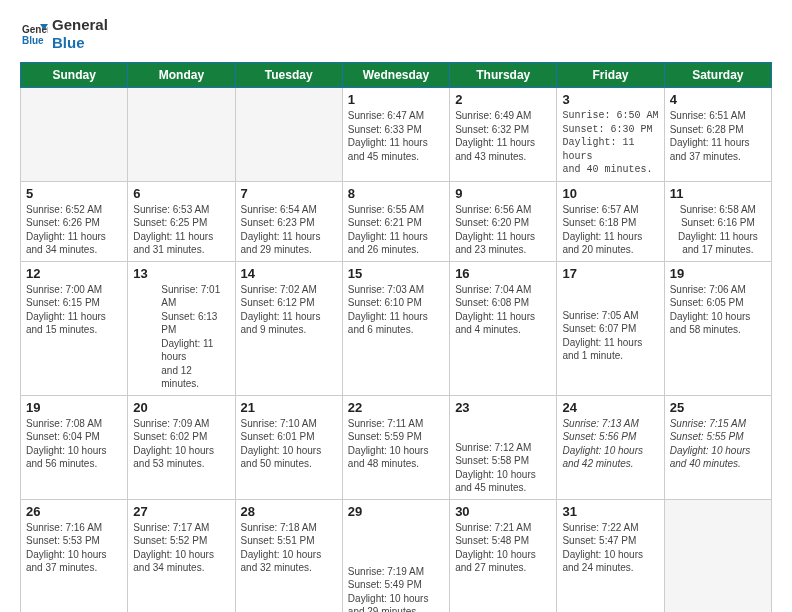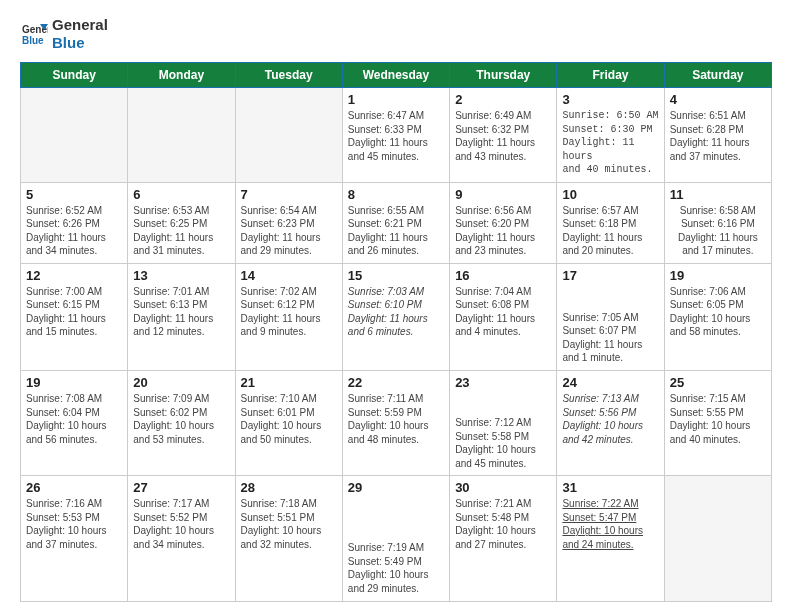--- a/index.html
+++ b/index.html
@@ -202,35 +202,35 @@
         <tr>
           <td>
             <div class="day-number">12</div>
             <div class="day-info" style="white-space: pre-line;">Sunrise: 7:00 AM
 Sunset: 6:15 PM
 Daylight: 11 hours
 and 15 minutes.</div>
           </td>
           <td>
             <div class="day-number">13</div>
-            <div class="day-info" style="white-space: pre-line;">Sunrise: 7:01 AM
+            <div class="day-info" style="white-space: pre-line; margin-left: 28px;">Sunrise: 7:01 AM
 Sunset: 6:13 PM
 Daylight: 11 hours
 and 12 minutes.</div>
           </td>
           <td>
             <div class="day-number">14</div>
             <div class="day-info" style="white-space: pre-line;">Sunrise: 7:02 AM
 Sunset: 6:12 PM
 Daylight: 11 hours
 and 9 minutes.</div>
           </td>
           <td>
             <div class="day-number">15</div>
-            <div class="day-info" style="white-space: pre-line; font-style: italic;">Sunrise: 7:03 AM
+            <div class="day-info" style="white-space: pre-line;">Sunrise: 7:03 AM
 Sunset: 6:10 PM
 Daylight: 11 hours
 and 6 minutes.</div>
           </td>
           <td>
             <div class="day-number">16</div>
             <div class="day-info" style="white-space: pre-line;">Sunrise: 7:04 AM
 Sunset: 6:08 PM
 Daylight: 11 hours
 and 4 minutes.</div>
@@ -288,21 +288,21 @@
           </td>
           <td>
             <div class="day-number">24</div>
             <div class="day-info" style="white-space: pre-line; font-style: italic;">Sunrise: 7:13 AM
 Sunset: 5:56 PM
 Daylight: 10 hours
 and 42 minutes.</div>
           </td>
           <td>
             <div class="day-number">25</div>
-            <div class="day-info" style="white-space: pre-line;">Sunrise: 7:15 AM
+            <div class="day-info" style="white-space: pre-line; font-style: italic;">Sunrise: 7:15 AM
 Sunset: 5:55 PM
 Daylight: 10 hours
 and 40 minutes.</div>
           </td>
         </tr>
         <tr>
           <td>
             <div class="day-number">26</div>
             <div class="day-info" style="white-space: pre-line;">Sunrise: 7:16 AM
 Sunset: 5:53 PM
@@ -332,21 +332,21 @@
           </td>
           <td>
             <div class="day-number">30</div>
             <div class="day-info" style="white-space: pre-line;">Sunrise: 7:21 AM
 Sunset: 5:48 PM
 Daylight: 10 hours
 and 27 minutes.</div>
           </td>
           <td>
             <div class="day-number">31</div>
-            <div class="day-info" style="white-space: pre-line; text-decoration: underline;">Sunrise: 7:22 AM
+            <div class="day-info" style="white-space: pre-line;">Sunrise: 7:22 AM
 Sunset: 5:47 PM
 Daylight: 10 hours
 and 24 minutes.</div>
           </td>
           <td class="empty"></td>
         </tr>
       </tbody>
   </table>
 </div>
 

